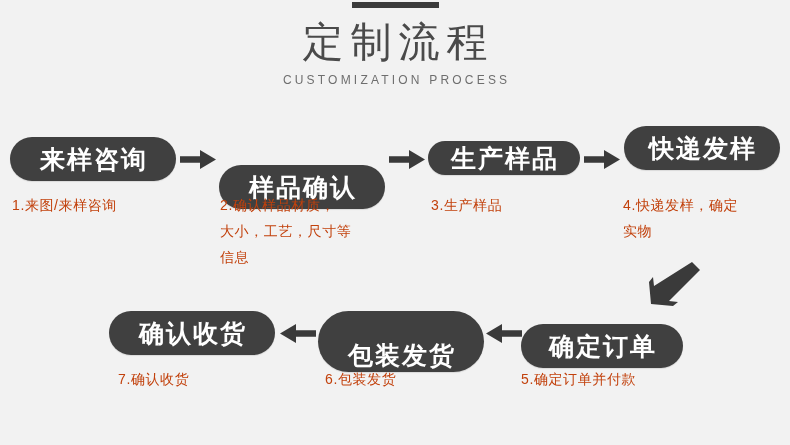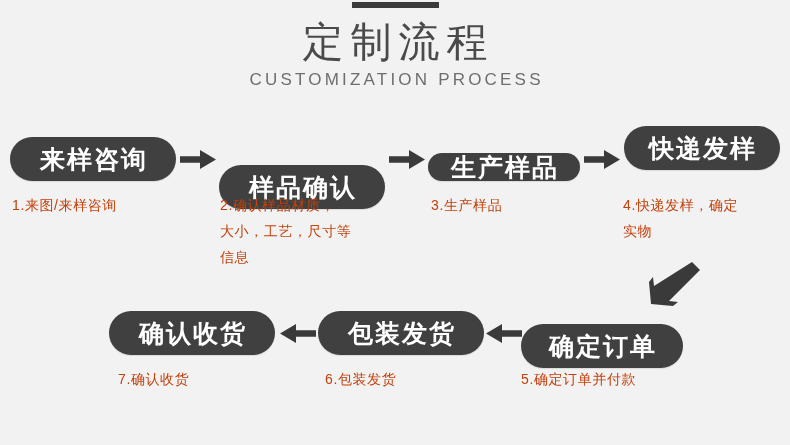--- a/index.html
+++ b/index.html
@@ -19,21 +19,21 @@
   .title {
     position:absolute; left:0; top:16px; width:790px;
     text-align:center;
     font-size:41px; line-height:52px;
     color:#4a4a4a; letter-spacing:7px; text-indent:7px;
     font-weight:400;
   }
   .subtitle {
     position:absolute; left:0; top:72px; width:790px;
     text-align:center;
-    font-size:17px; line-height:16px;
+    font-size:12px; line-height:16px;
     color:#6e6e6e; letter-spacing:3.2px; text-indent:3.2px;
   }
 
   
   .pill {
     position:absolute;
     background:#404040;
     border-radius:999px;
     color:#ffffff;
     font-size:25px;
@@ -72,21 +72,21 @@
   <div class="subtitle">CUSTOMIZATION PROCESS</div>
 
   <div class="pill" style="left:10px;  top:137px; width:166px; height:44px;">
     <span>来样咨询</span>
   </div>
 
   <div class="pill" style="left:219px; top:137px; width:166px; height:44px;margin-top:28px;">
     <span>样品确认</span>
   </div>
 
-  <div class="pill" style="left:428px; top:153px; width:152px; height:28px;">
+  <div class="pill" style="left:428px; top:141px; width:152px; height:34px;">
     <span>生产样品</span>
   </div>
 
   <div class="pill" style="left:624px; top:126px; width:156px; height:44px;">
     <span>快递发样</span>
   </div>
 
   <div class="arrow-h" style="left:180px; top:150px;">
     <svg width="36" height="19" viewBox="0 0 36 19">
       <path d="M0 6.2 H20 V0 L36 9.5 L20 19 V12.8 H0 Z" fill="#3a3a3a"></path>
@@ -116,21 +116,21 @@
   <div class="arrow-diag" style="left:645px; top:260px;">
     <svg width="56" height="46" viewBox="0 0 56 46">
       <path d="M47 2 L55 10 L24 41 L33 42 L28 46 L6 44 L4 22 L8 17 L9 26 Z" fill="#3a3a3a"></path>
     </svg>
   </div>
 
   <div class="pill" style="left:109px; top:311px; width:166px; height:44px;">
     <span>确认收货</span>
   </div>
 
-  <div class="pill" style="left:318px; top:311px; width:166px; height:44px;">
+  <div class="pill" style="left:318px; top:311px; width:166px; height:61px;align-items:flex-end;">
     <span>包装发货</span>
   </div>
 
   <div class="pill" style="left:521px; top:324px; width:162px; height:44px;">
     <span>确定订单</span>
   </div>
 
   <div class="arrow-h" style="left:280px; top:324px;">
     <svg width="36" height="19" viewBox="0 0 36 19">
       <path d="M36 6.2 H16 V0 L0 9.5 L16 19 V12.8 H36 Z" fill="#3a3a3a"></path>

